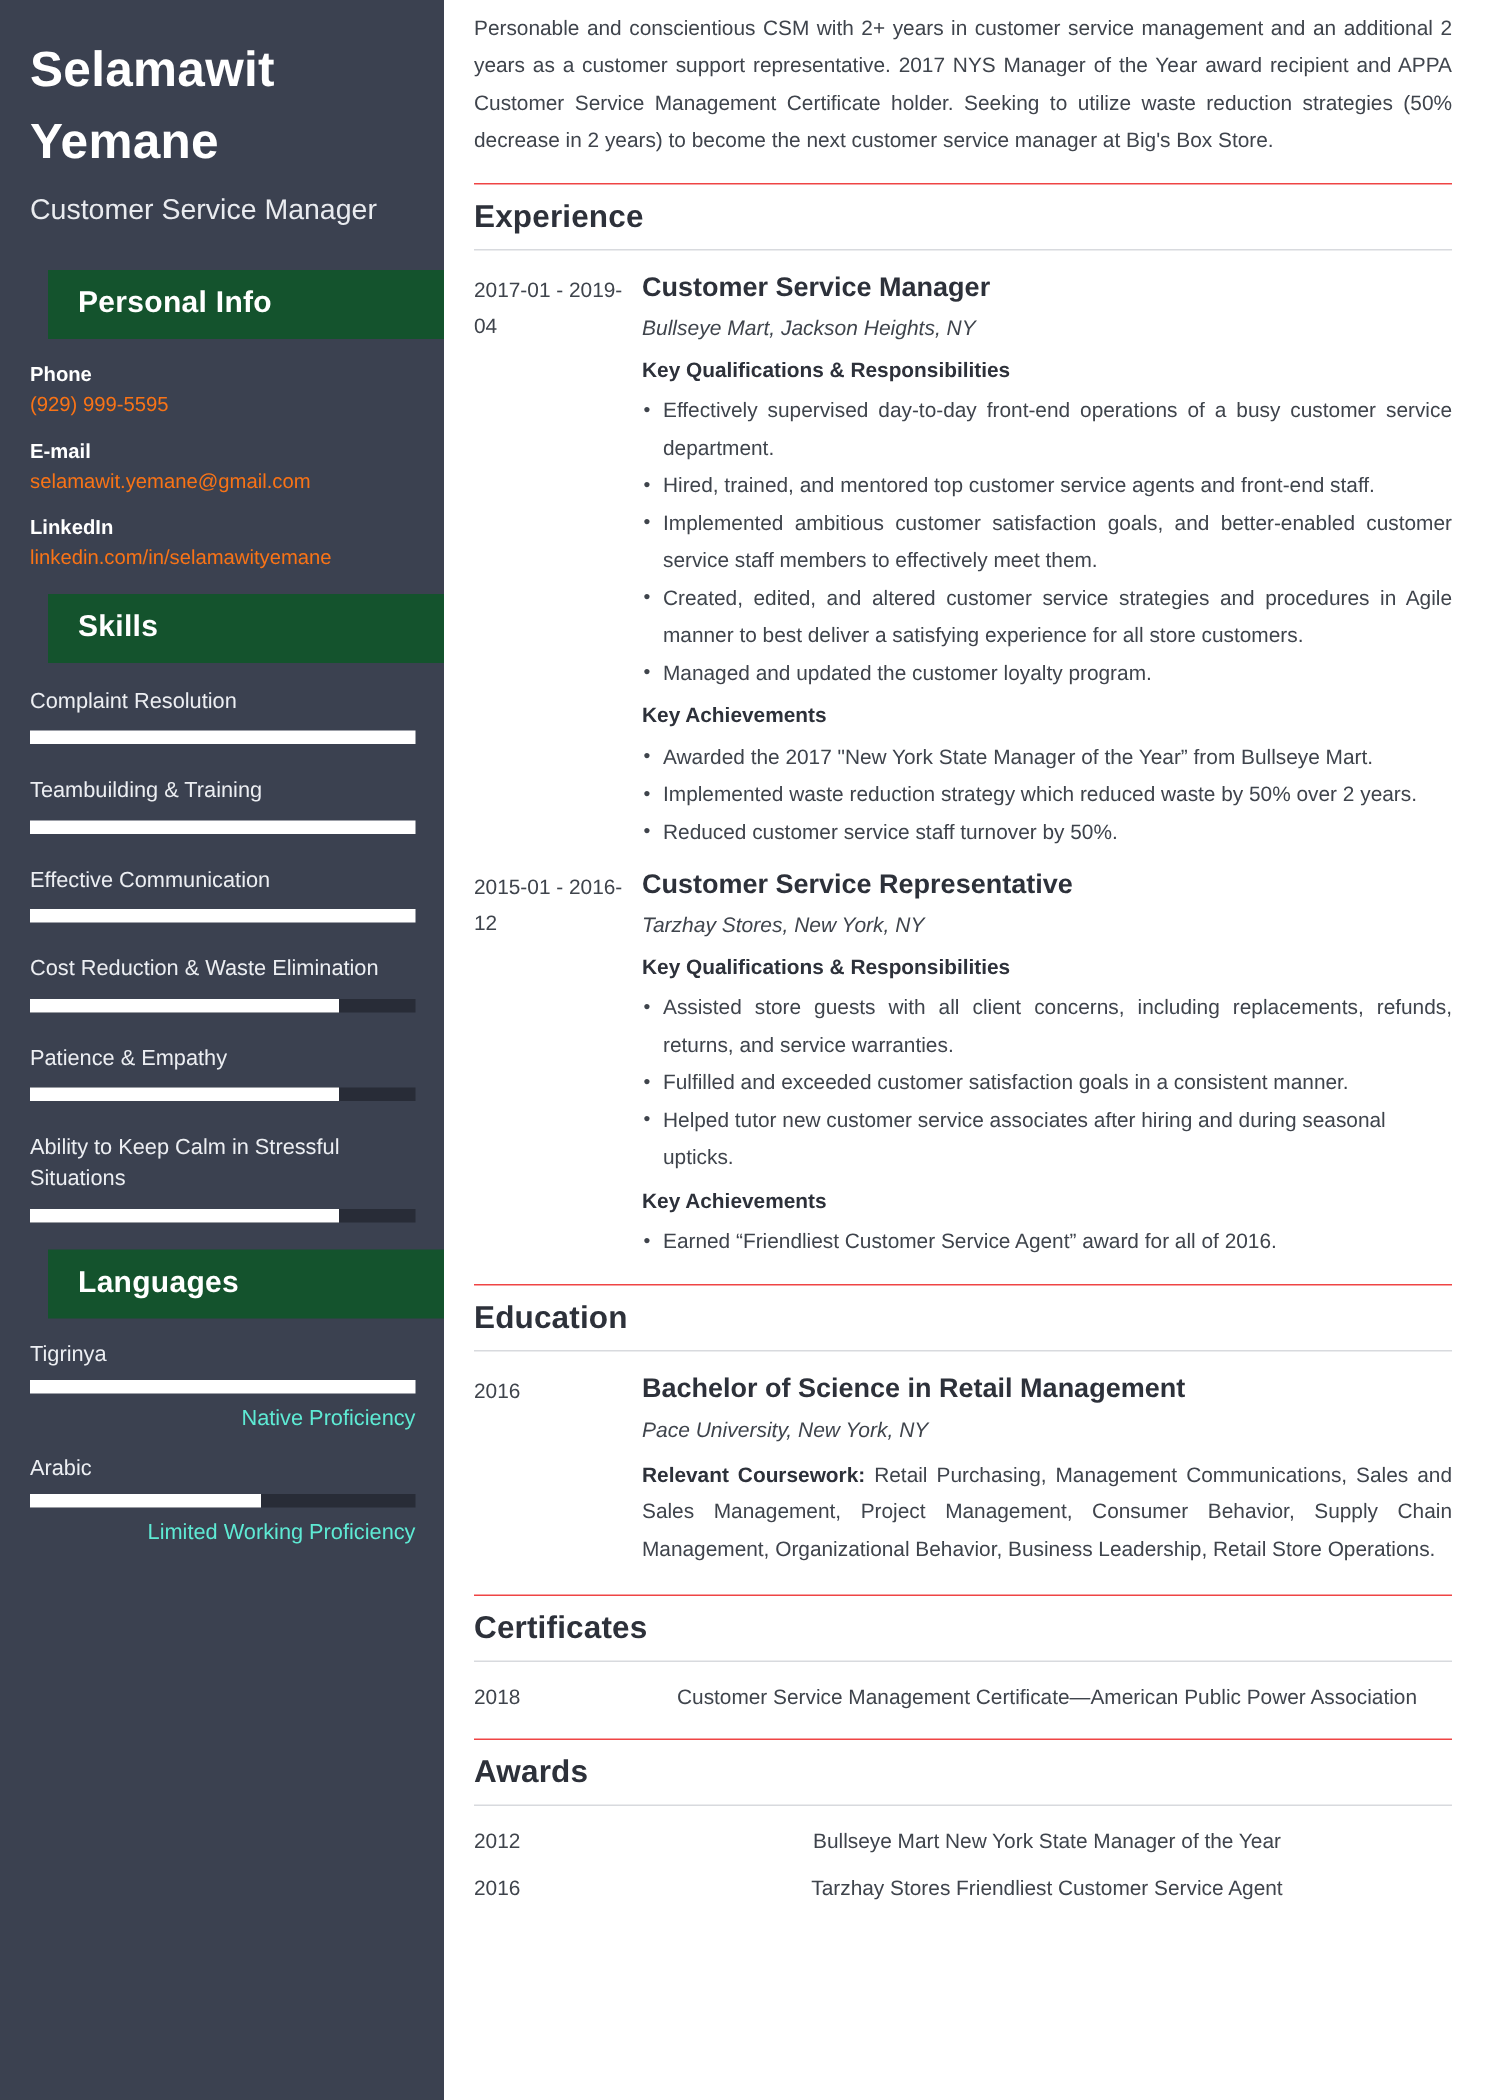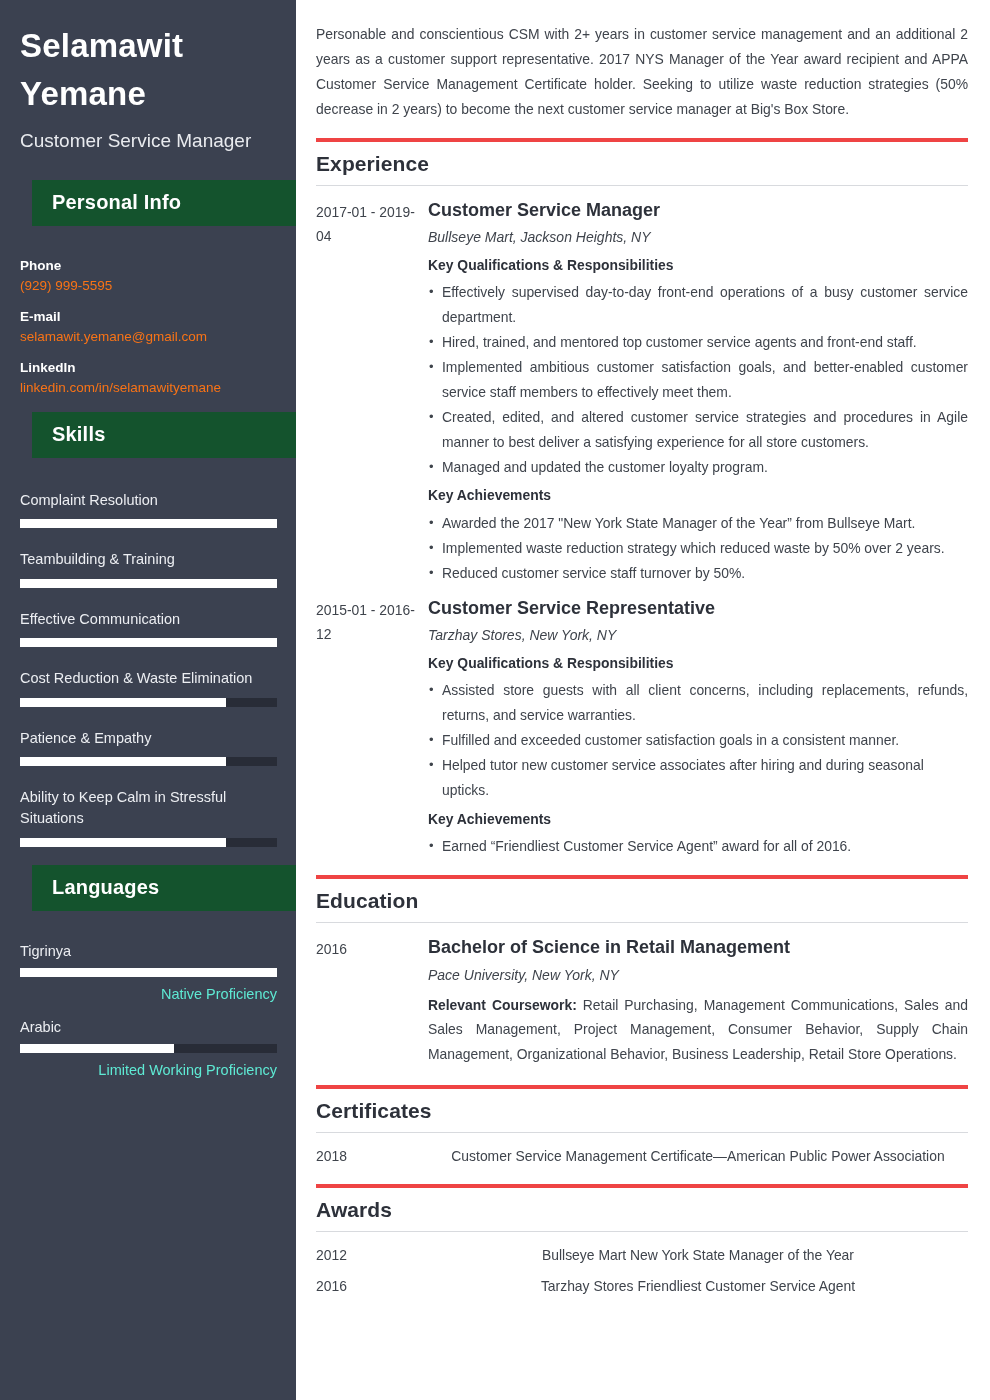--- a/index.html
+++ b/index.html
@@ -54,21 +54,21 @@
     margin-left: 32px;
   }
   .sb-head-text {
     font-size: 20px;
     font-weight: bold;
     color: #ffffff;
     letter-spacing: 0.2px;
   }
 
   .sb-body {
-    padding: 32px 20px 14px 20px;
+    padding: 16px 20px 14px 20px;
   }
 
   
   .pi-item { margin-bottom: 14px; }
   .pi-item:last-child { margin-bottom: 0; }
   .pi-label {
     font-size: 13.5px;
     font-weight: bold;
     color: #ffffff;
     margin-bottom: 4px;
@@ -111,34 +111,34 @@
     font-size: 14.5px;
     color: #5eead4;
     text-align: right;
     width: 257px;
     margin-top: 9px;
   }
 
   
   .main {
     flex: 1 1 auto;
-    padding: 22px 22px 0 20px;
+    padding: 6px 22px 0 20px;
     background: #ffffff;
   }
 
   .summary {
     font-size: 13.9px;
     line-height: 1.79;
     color: #3f444c;
     text-align: justify;
     padding-bottom: 16px;
   }
 
   .sec {
-    border-top: 4px solid #ef4444;
+    border-top: 1px solid #ef4444;
     padding-top: 10px;
   }
   .sec-title {
     font-size: 21px;
     font-weight: bold;
     color: #2d313a;
     letter-spacing: 0.1px;
     padding-bottom: 9px;
     border-bottom: 1px solid #d8dade;
     margin-bottom: 12px;

